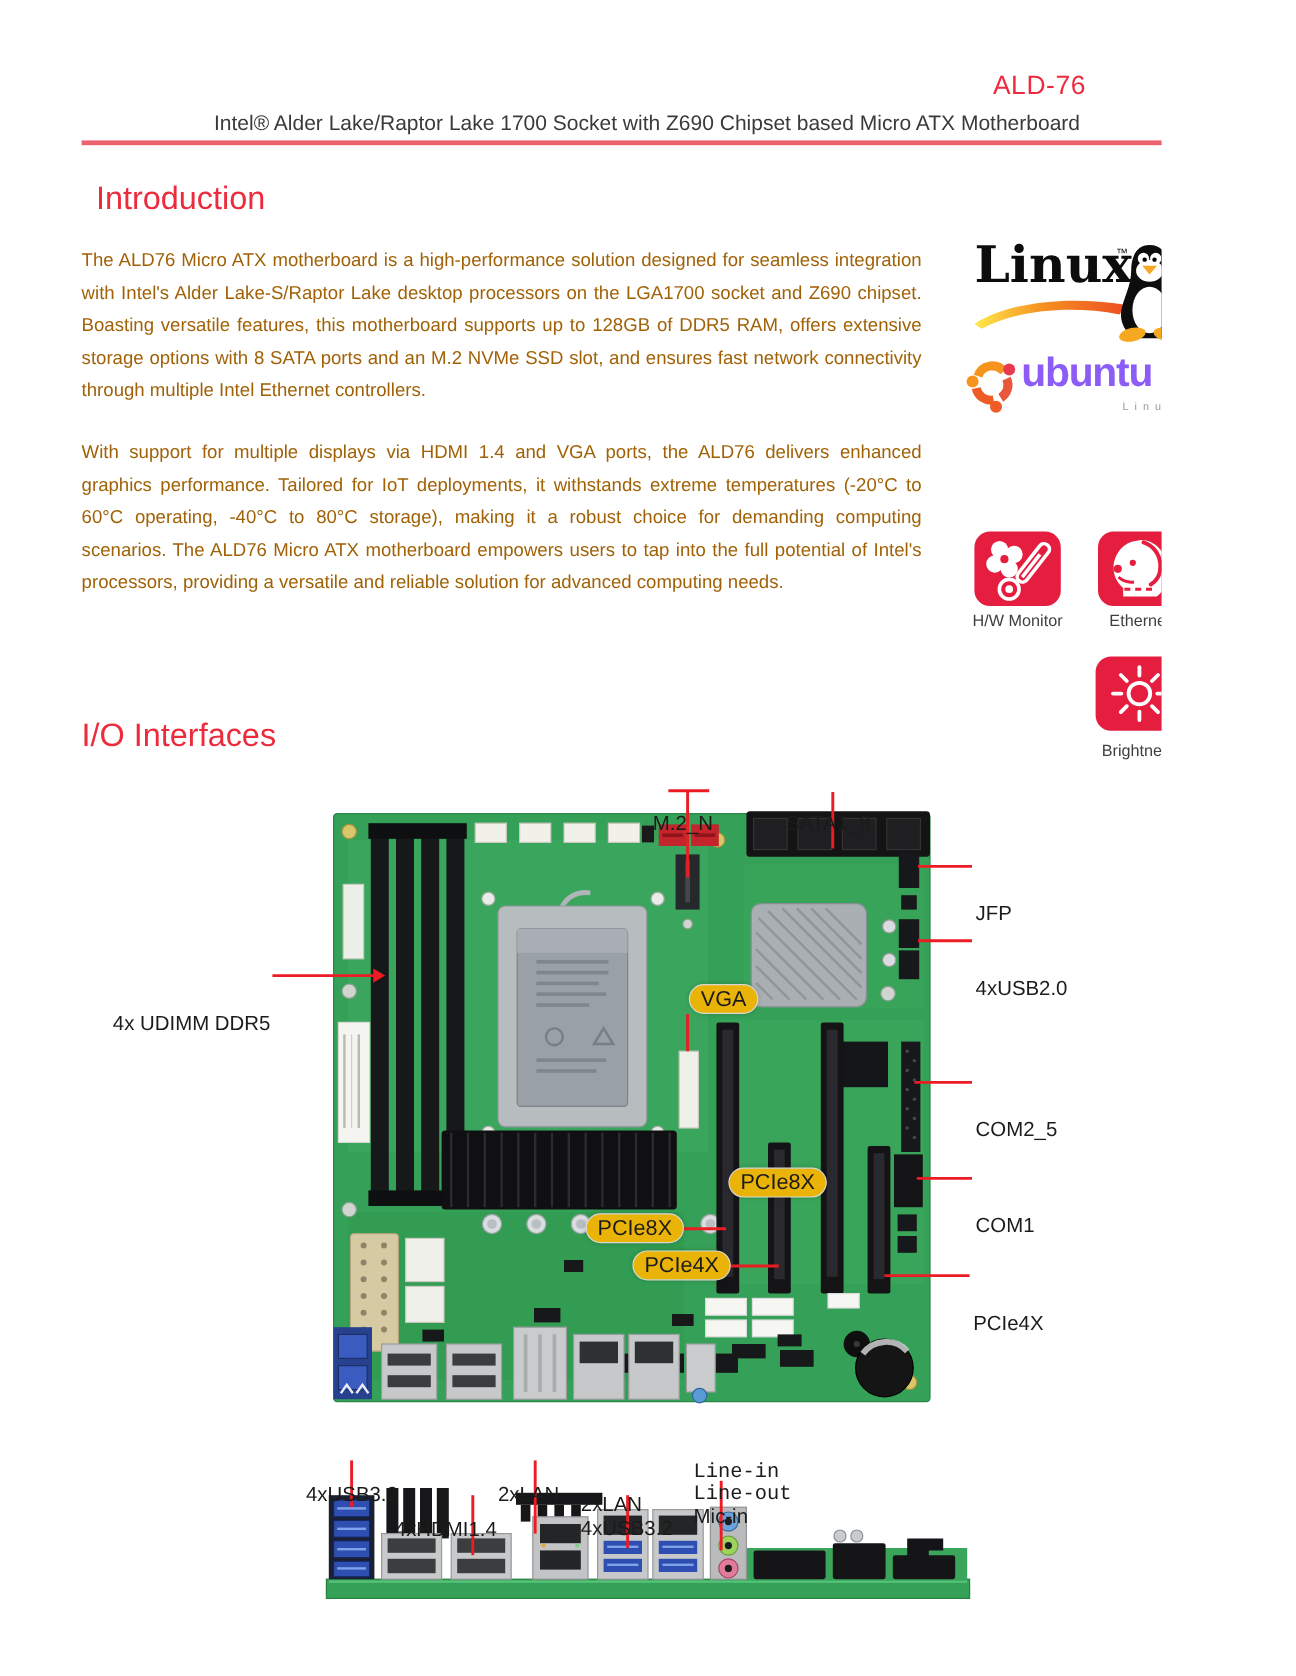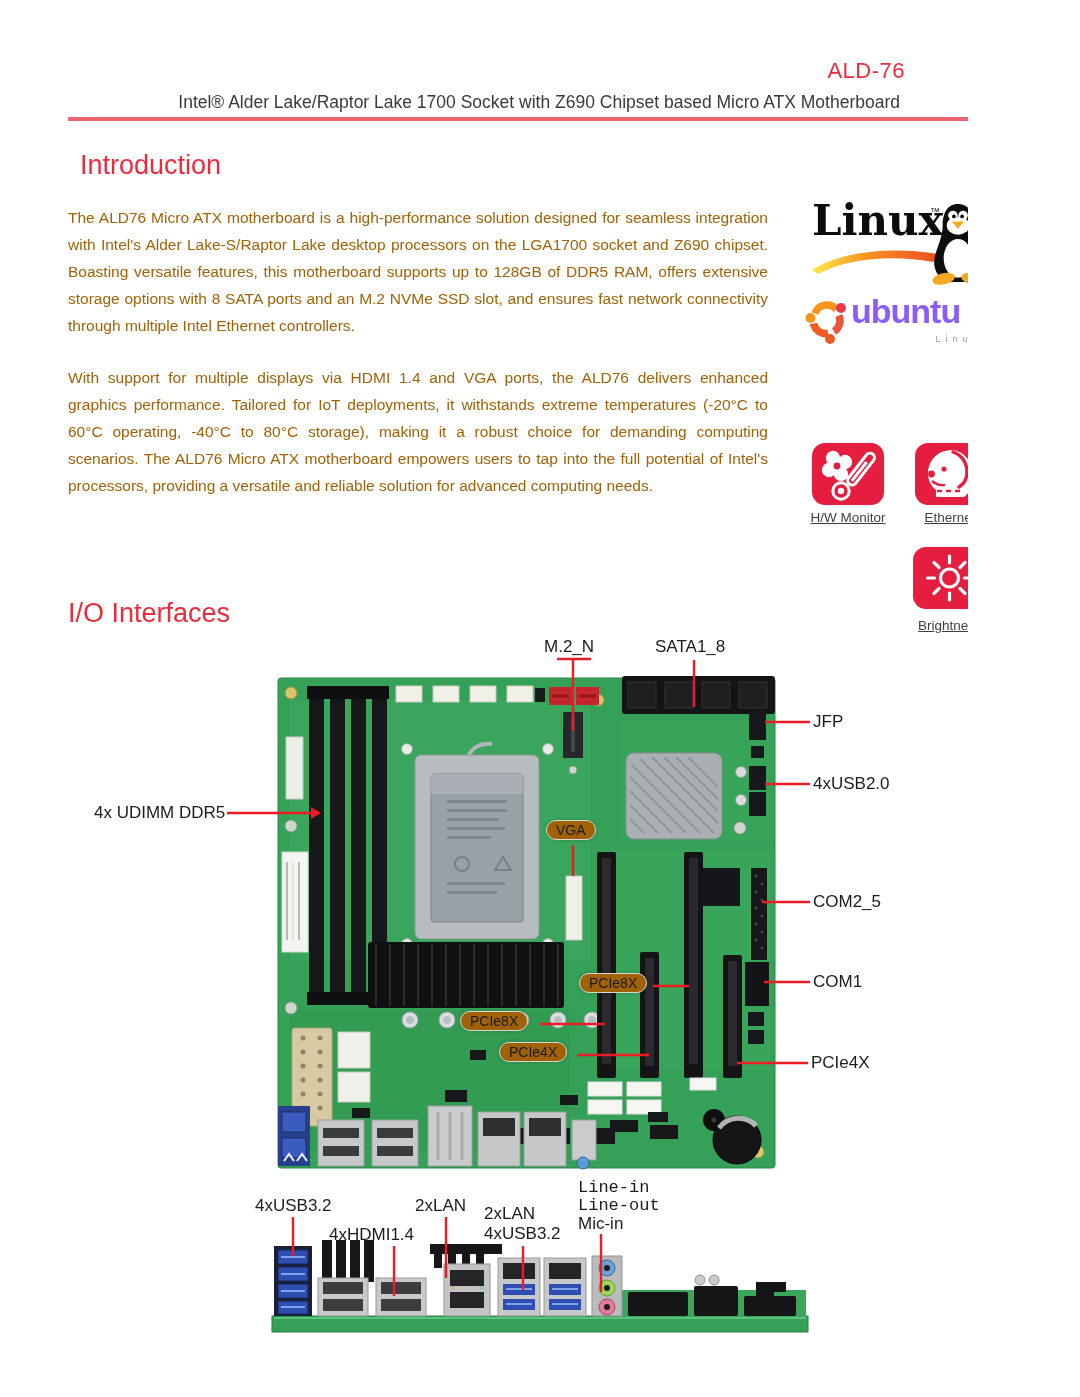--- a/index.html
+++ b/index.html
@@ -26,25 +26,25 @@
   .linux-text{position:absolute;left:2px;top:0;font-family:"DejaVu Serif","Liberation Serif",serif;
               font-weight:bold;font-size:42px;color:#0c0c0c;line-height:1;}
   .linux-tm{position:absolute;left:120px;top:6px;font-size:10px;color:#0c0c0c;}
   .ubuntu-block{left:804px;top:296px;width:182px;height:52px;}
   .ubuntu-text{position:absolute;left:47px;top:-4px;font-weight:bold;font-size:34px;color:#8b5cf6;letter-spacing:-1px;}
   .ubuntu-sub{position:absolute;right:4px;top:38px;font-size:9px;color:#9a9a9a;letter-spacing:5px;}
   .windows-block{left:806px;top:372px;width:180px;height:46px;}
   .windows-text{position:absolute;left:46px;top:4px;font-size:28px;color:var(--windows-blue);}
   
   .badge{border-radius:13px;background:var(--badge-red);}
-  .badge-label{font-size:13.5px;color:#3f3f3f;text-align:center;text-decoration:underline;}
+  .badge-label{font-size:13.5px;color:#3f3f3f;text-align:center;}
   
-  .fig-label{font-size:17px;font-weight:500;color:#1b1b1b;white-space:nowrap;}
-  .pill{font-size:14px;font-weight:500;color:#1b1b1b;background:#a16207;border:1px solid #d8d8d2;
-        border-radius:13px;padding:1px 9px;box-shadow:0 0 4px rgba(0,0,0,.18);white-space:nowrap;}
+  .fig-label{font-size:17px;font-weight:500;color:#1b1b1b;white-space:nowrap;margin-top:40px;}
+  .pill{font-size:18px;font-weight:500;color:#1b1b1b;background:#eab308;border:1px solid #d8d8d2;
+        border-radius:13px;padding:1px 9px;box-shadow:0 0 4px rgba(0,0,0,.18);white-space:nowrap;margin-left:28px;}
   svg{display:block;}
 </style>
 </head>
 <body>
 
 <div class="page">
 
   <div class="abs product-code">ALD-76</div>
   <div class="abs subtitle">Intel® Alder Lake/Raptor Lake 1700 Socket with Z690 Chipset based Micro ATX Motherboard</div>
   <div class="abs header-rule"></div>

